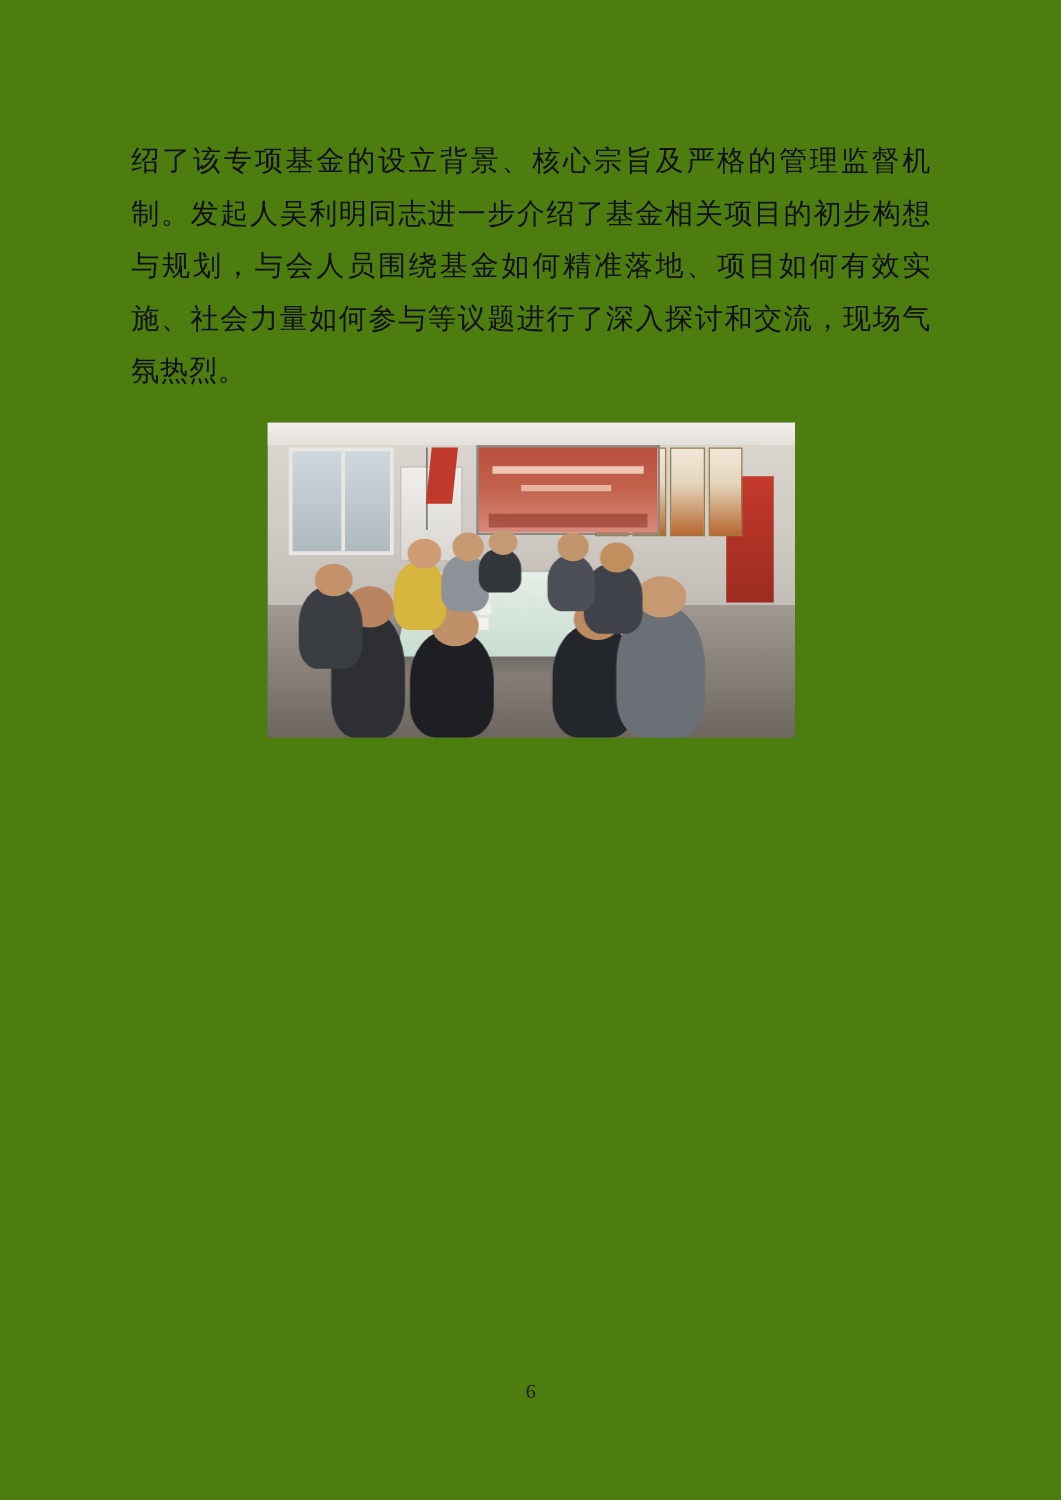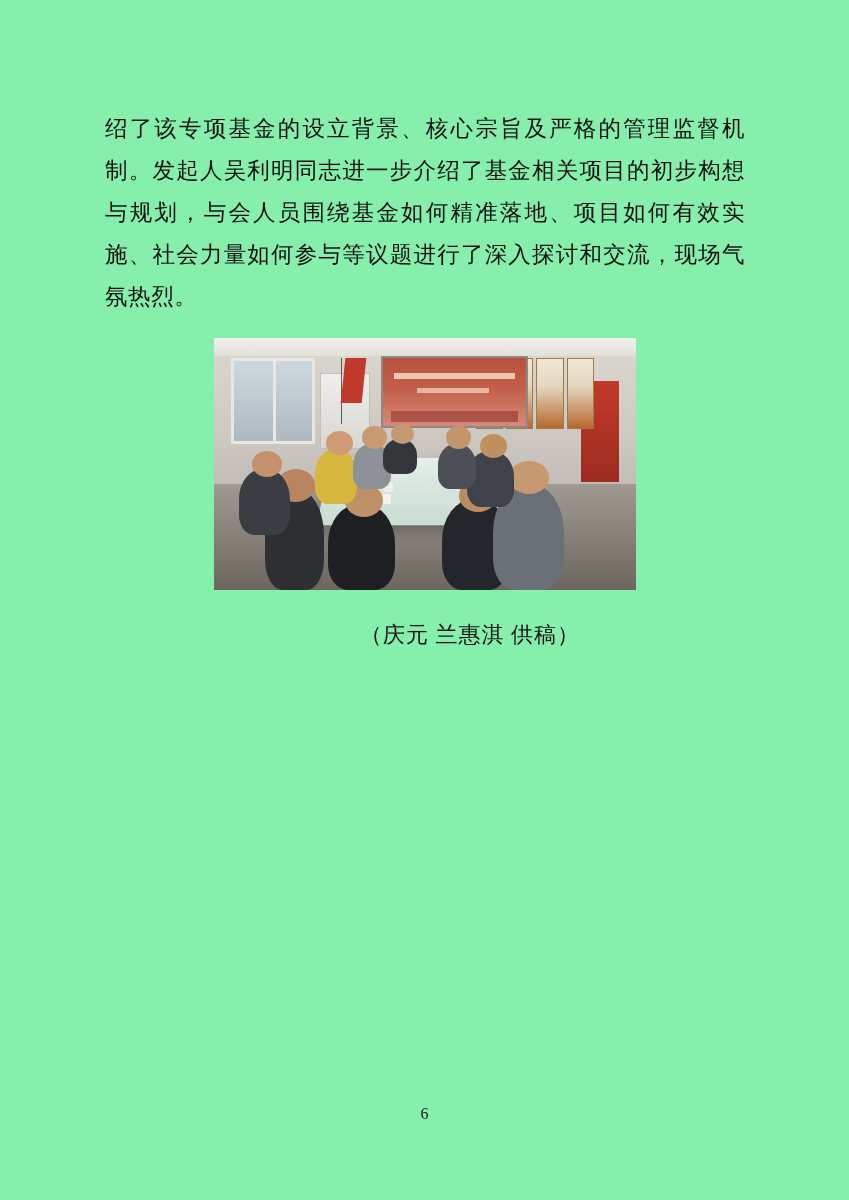--- a/index.html
+++ b/index.html
@@ -14,21 +14,21 @@
     color: #000000;
     position: relative;
     overflow: hidden;
   }
   .page {
     position: absolute;
     left: 0;
     top: 0;
     width: 849px;
     height: 1200px;
-    background: #86efac;
+    background: #4d7c0f;
   }
   .content {
     position: absolute;
     left: 105px;
     top: 108px;
     width: 640px;
   }
   .body-text {
     font-size: 22.5px;
     line-height: 42px;
@@ -212,19 +212,18 @@
         <div class="head" style="left:63%; top:38%; width:6.5%; height:9.5%; background:#c0905f;"></div>
 
         <div class="p" style="left:53%; top:42%; width:9%; height:18%; background:#4c4f55;"></div>
         <div class="head" style="left:55%; top:35%; width:6%; height:9%; background:#c2956b;"></div>
 
         <div class="p" style="left:40%; top:40%; width:8%; height:14%; background:#33363b;"></div>
         <div class="head" style="left:42%; top:34%; width:5.5%; height:8%; background:#c49a72;"></div>
       </div>
     </div>
 
-    <div class="caption">（庆元 兰惠淇 供稿）</div>
 
   </div>
 
   <div class="page-number">6</div>
 
 </div>
 
 </body></html>

